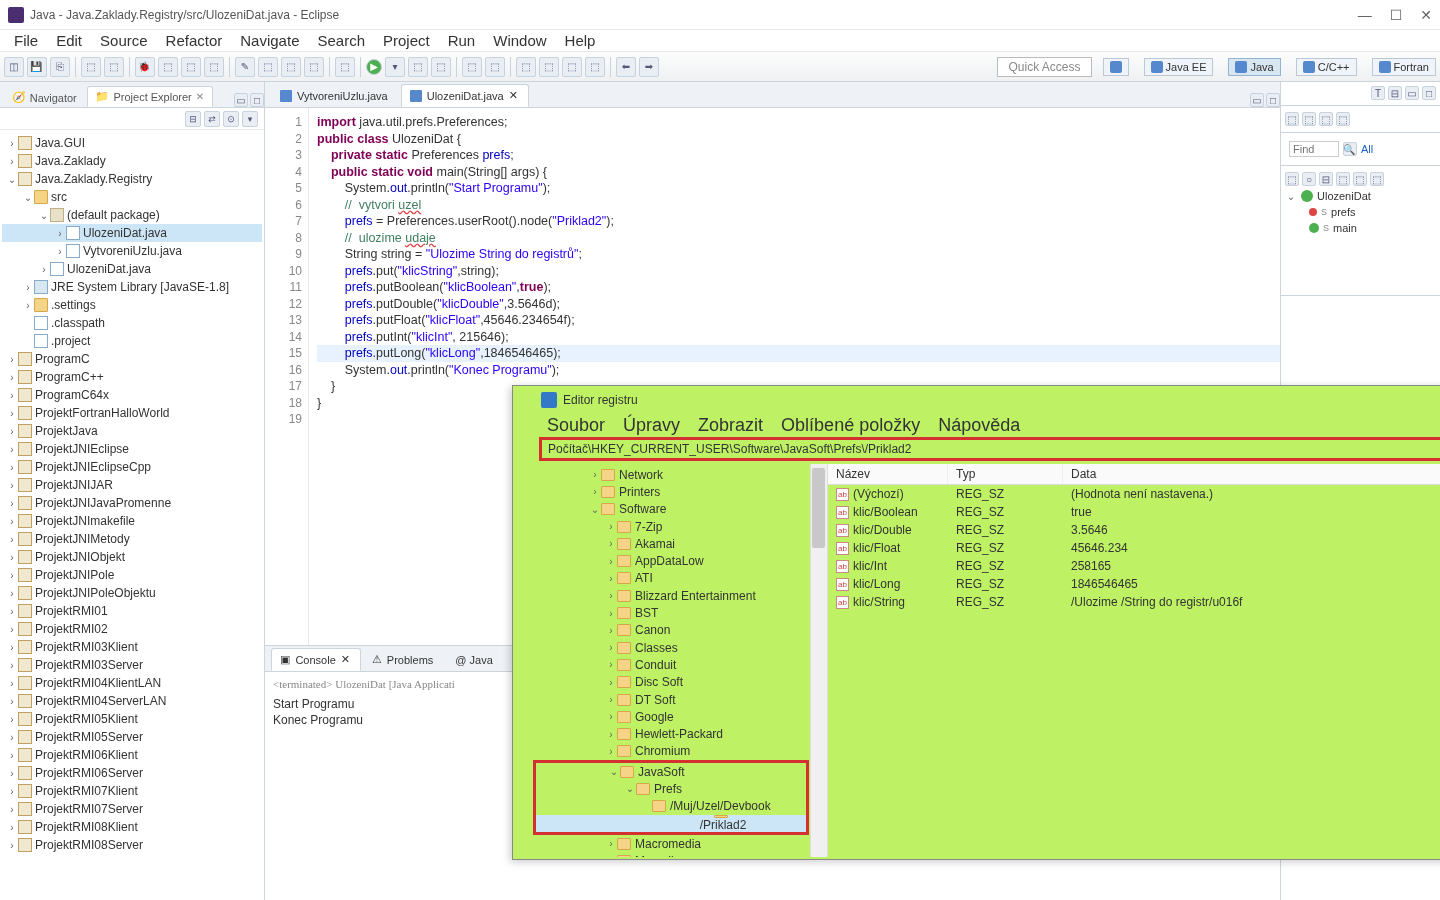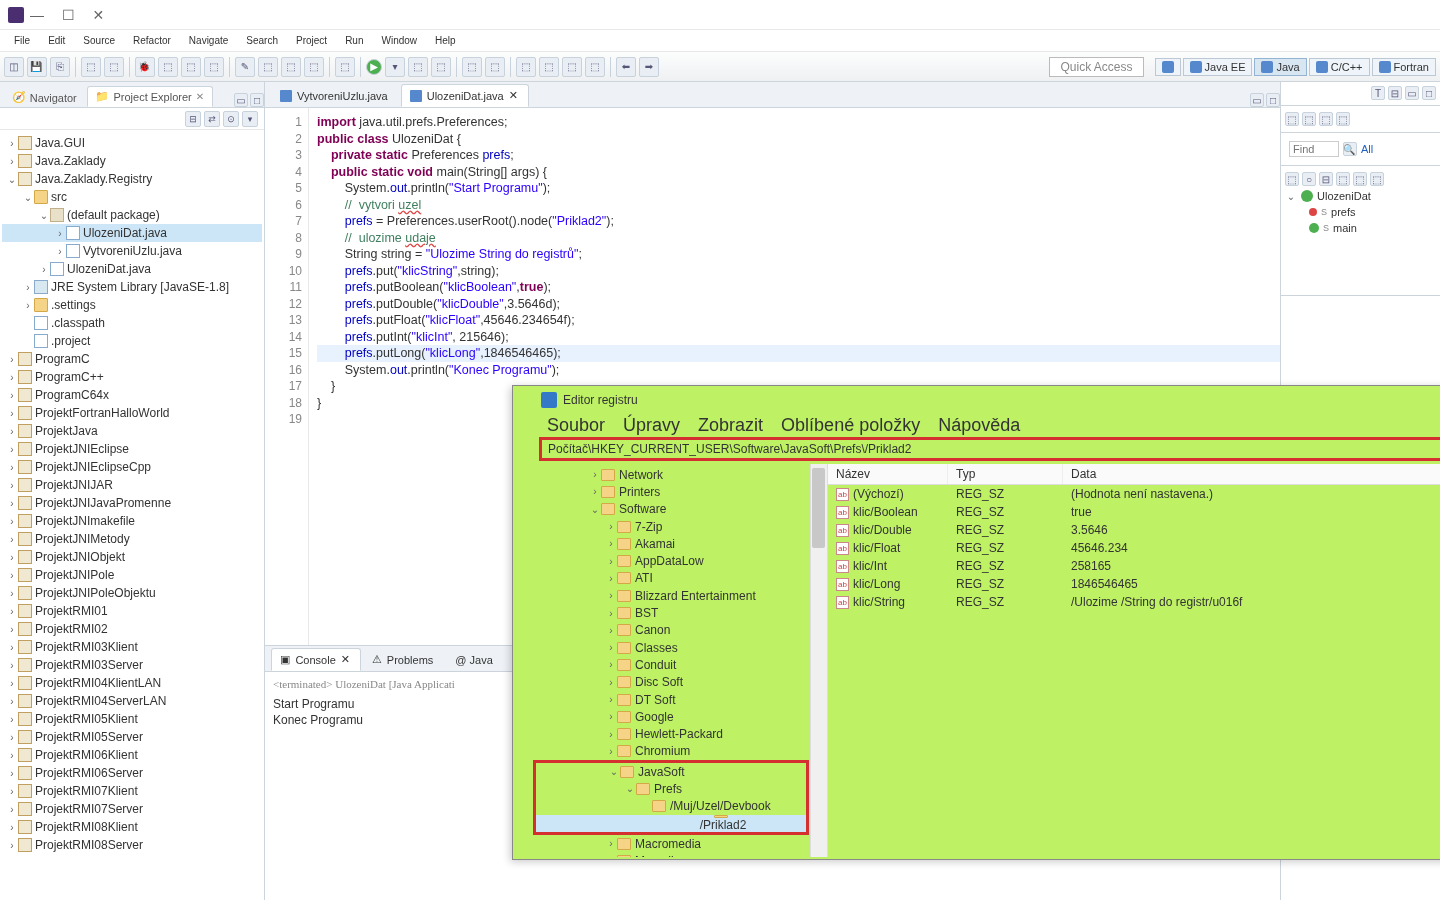--- a/index.html
+++ b/index.html
@@ -5,28 +5,28 @@
 * { margin: 0; padding: 0; box-sizing: border-box; font-family: "Segoe UI", Tahoma, sans-serif; }
 body { background: #fff; font-size: 12px; color: #333; overflow: hidden; width: 1440px; height: 900px; position: relative; }
 
 .titlebar { height: 30px; display: flex; align-items: center; padding: 0 8px; background: #fff; border-bottom: 1px solid #e8e8e8; }
 .titlebar .app-icon { width: 16px; height: 16px; background: #4a2e6f; border-radius: 2px; margin-right: 6px; }
 .titlebar .title { flex: 1; color: #555; font-size: 12px; }
 .titlebar .win-btns { display: flex; gap: 18px; color: #666; font-size: 14px; }
 .titlebar .win-btns span { cursor: pointer; }
 
 .menubar { height: 22px; display: flex; align-items: center; padding: 0 6px; gap: 2px; border-bottom: 1px solid #e8e8e8; }
-.menubar span { padding: 2px 8px; cursor: pointer; font-size: 10px; }
+.menubar span { padding: 2px 8px; cursor: pointer; font-size: 15px; }
 
 .toolbar { height: 30px; background: linear-gradient(#fdfdfd,#eef0f2); border-bottom: 1px solid #ccd4dc; display: flex; align-items: center; padding: 0 4px; gap: 3px; }
 .tb-btn { width: 20px; height: 20px; background: #e8eef4; border: 1px solid #c8d2dc; border-radius: 2px; cursor: pointer; display:inline-flex;align-items:center;justify-content:center;font-size:10px;color:#557; }
 .tb-sep { width:1px; height:20px; background:#c8d2dc; margin:0 2px;}
 .tb-run { background:#4caf50; color:#fff; border-radius:50%; width:16px;height:16px;}
 .quick-access { margin-left:auto; border:1px solid #bbb; padding:2px 10px; font-size:12px; background:#fff; color:#888;}
-.persp { display:flex; gap:2px; margin-left:8px;}
+.persp { display:flex; gap:15px; margin-left:8px;}
 .persp-btn { border:1px solid #bcc8d4; background:#eef4fa; padding:2px 6px; font-size:11px; cursor:pointer; display:flex;align-items:center;gap:3px;}
 .persp-btn.active { background:#d8e6f2; border-color:#94b4d4;}
 .persp-ic{width:12px;height:12px;background:#5588cc;border-radius:2px;}
 
 .workbench { display:flex; height: calc(900px - 82px); }
 .left-pane { width: 265px; border-right:1px solid #ccd4dc; background:#fff; display:flex;flex-direction:column;}
 .view-tabs { height:26px; background:#eef2f6; border-bottom:1px solid #ccd4dc; display:flex;align-items:flex-end; padding-left:4px; gap:2px;}
 .vtab { padding:3px 8px; font-size:11px; color:#555; cursor:pointer; display:flex;align-items:center;gap:4px;}
 .vtab.active { background:#fff; border:1px solid #ccd4dc; border-bottom:1px solid #fff; border-radius:3px 3px 0 0;}
 .vtab .close{color:#888;font-size:10px;}
@@ -92,20 +92,21 @@
 .re-c1{width:120px;}.re-c2{width:115px;}.re-c3{flex:1;}
 .re-row{display:flex;font-size:12px;height:18px;align-items:center;}
 .re-row .re-c1{display:flex;align-items:center;gap:4px;padding-left:8px;text-align:right;}
 .re-ric{width:13px;height:13px;background:#fff;border:1px solid #c88;font-size:8px;color:#c44;display:flex;align-items:center;justify-content:center;}
 </style>
 </head>
 <body>
 
 <div class="titlebar">
   <div class="app-icon"></div>
+  <div class="title">Java - Java.Zaklady.Registry/src/UlozeniDat.java - Eclipse</div>
   <div class="win-btns">
     <span>—</span>
     <span>☐</span>
     <span>✕</span>
   </div>
 </div>
 
 <div class="menubar" id="menubar">
     <span>File</span>
     <span>Edit</span>

